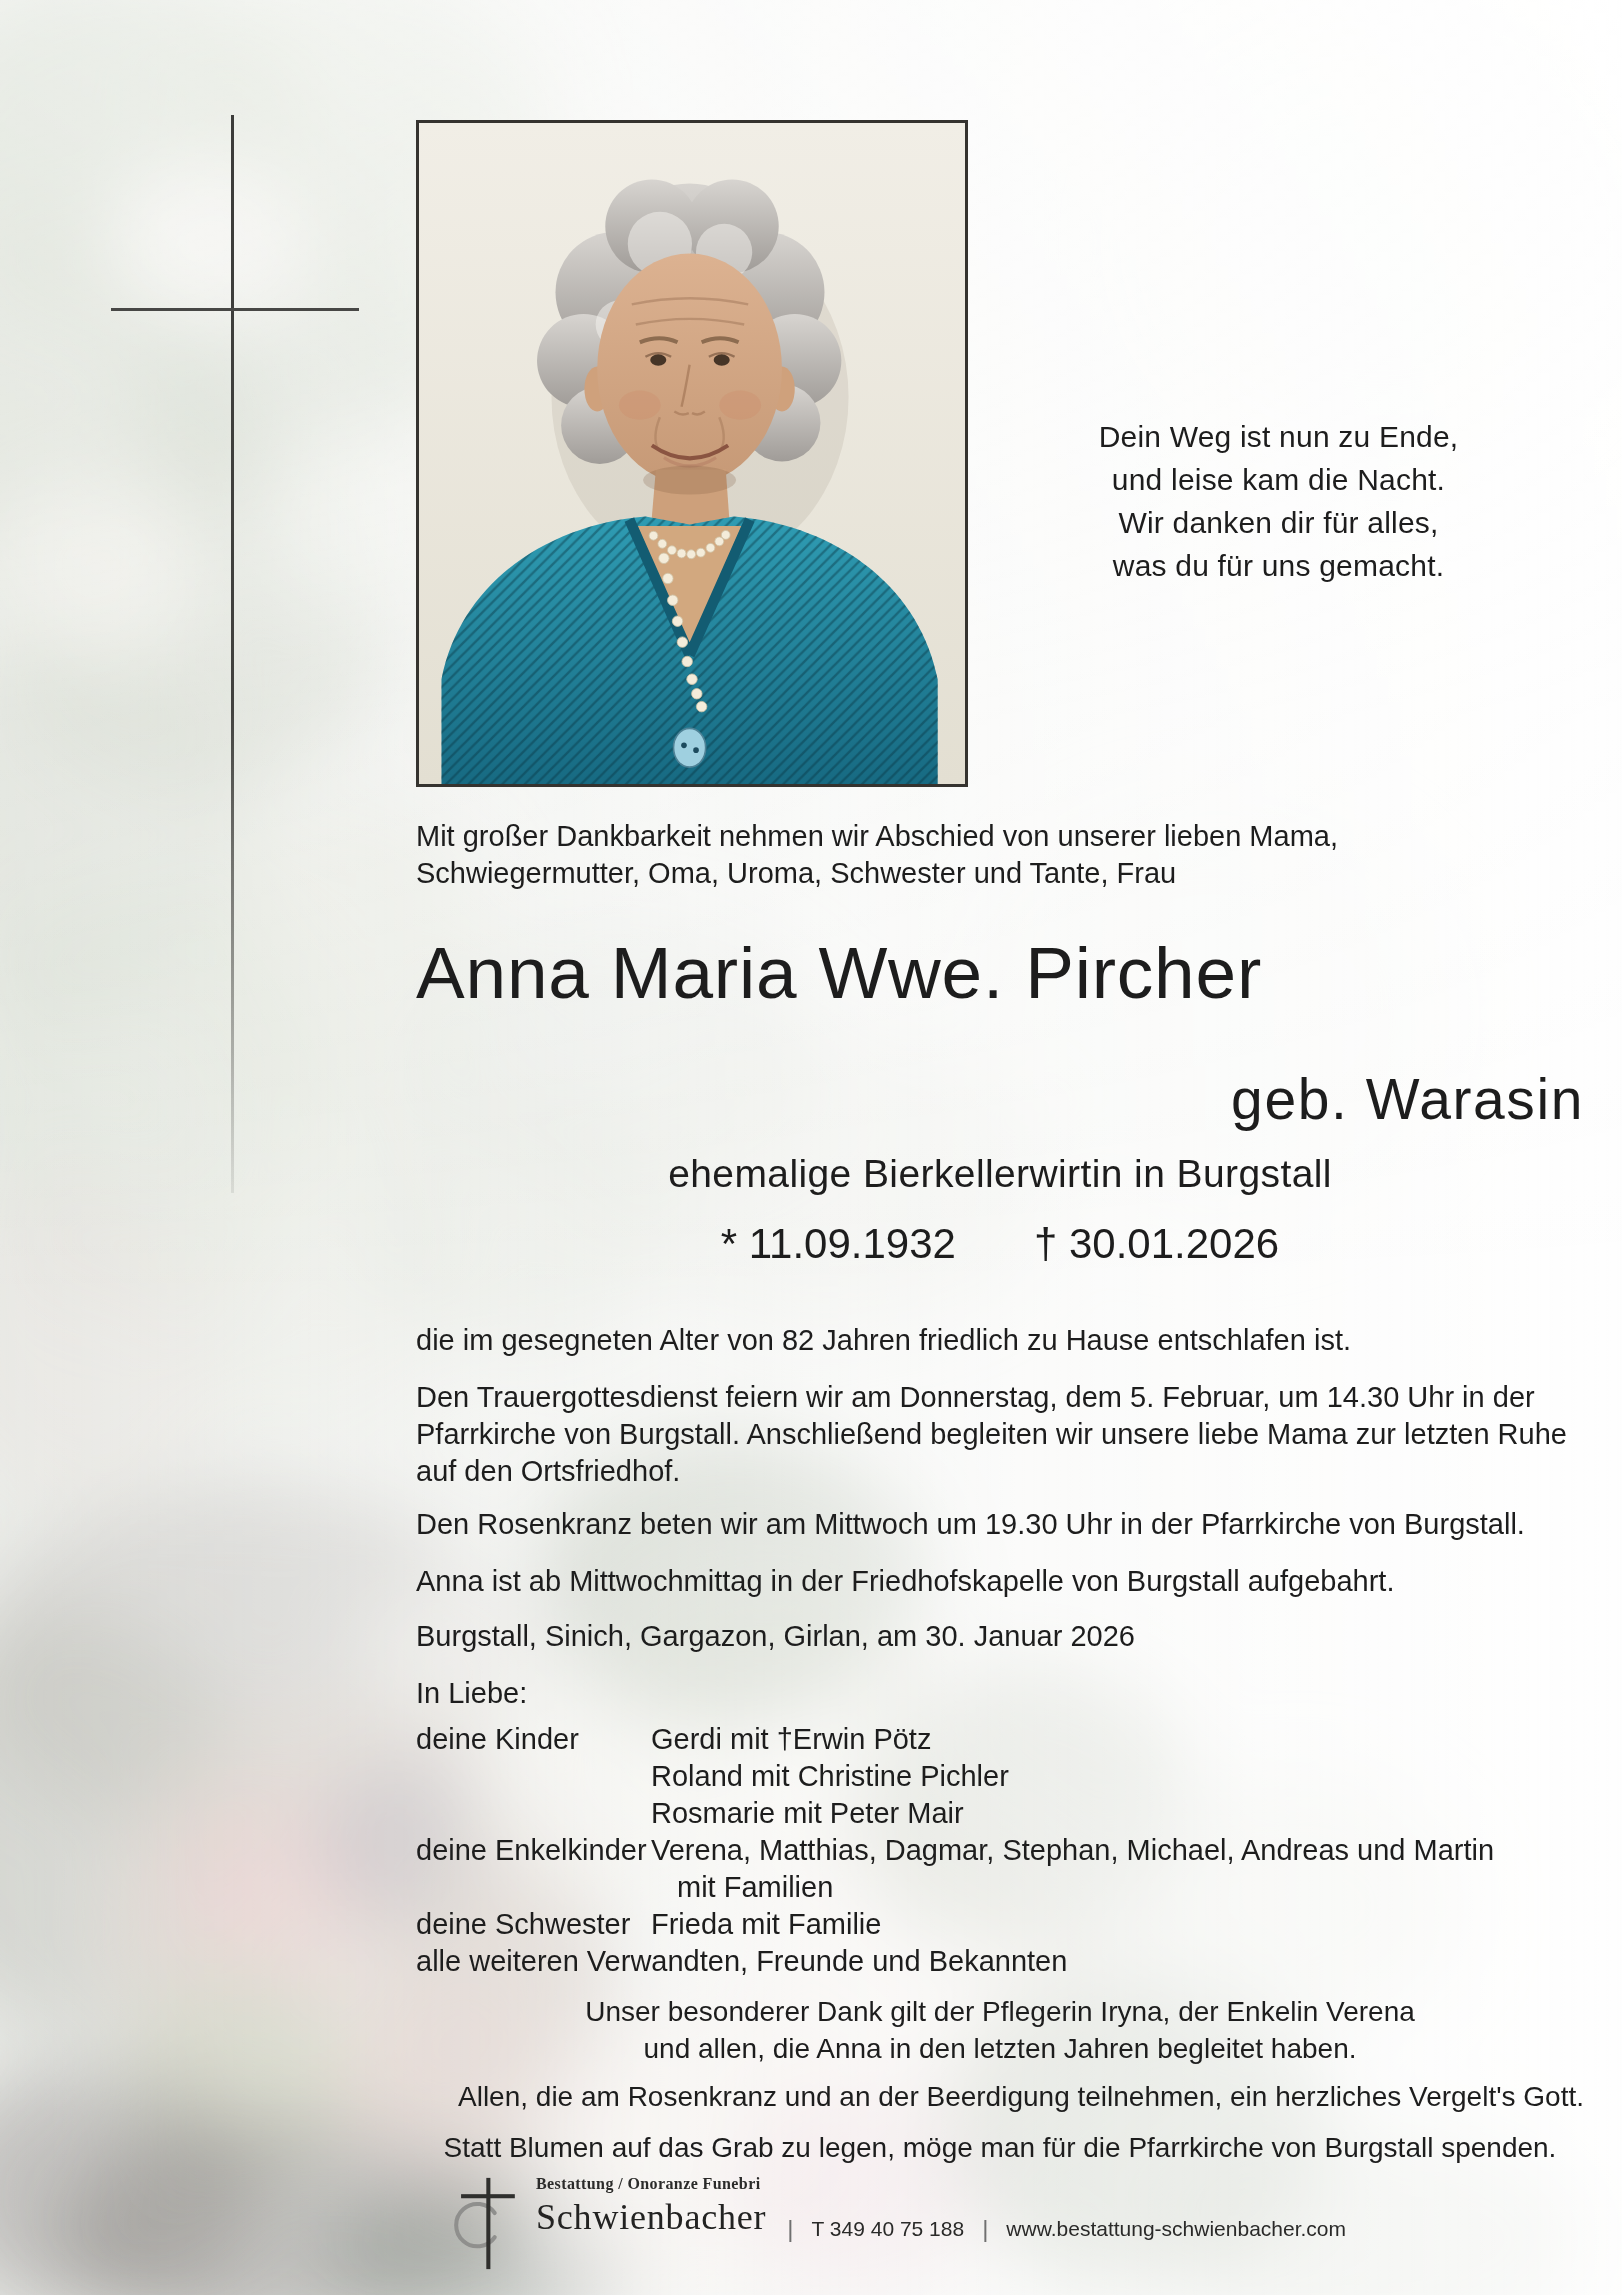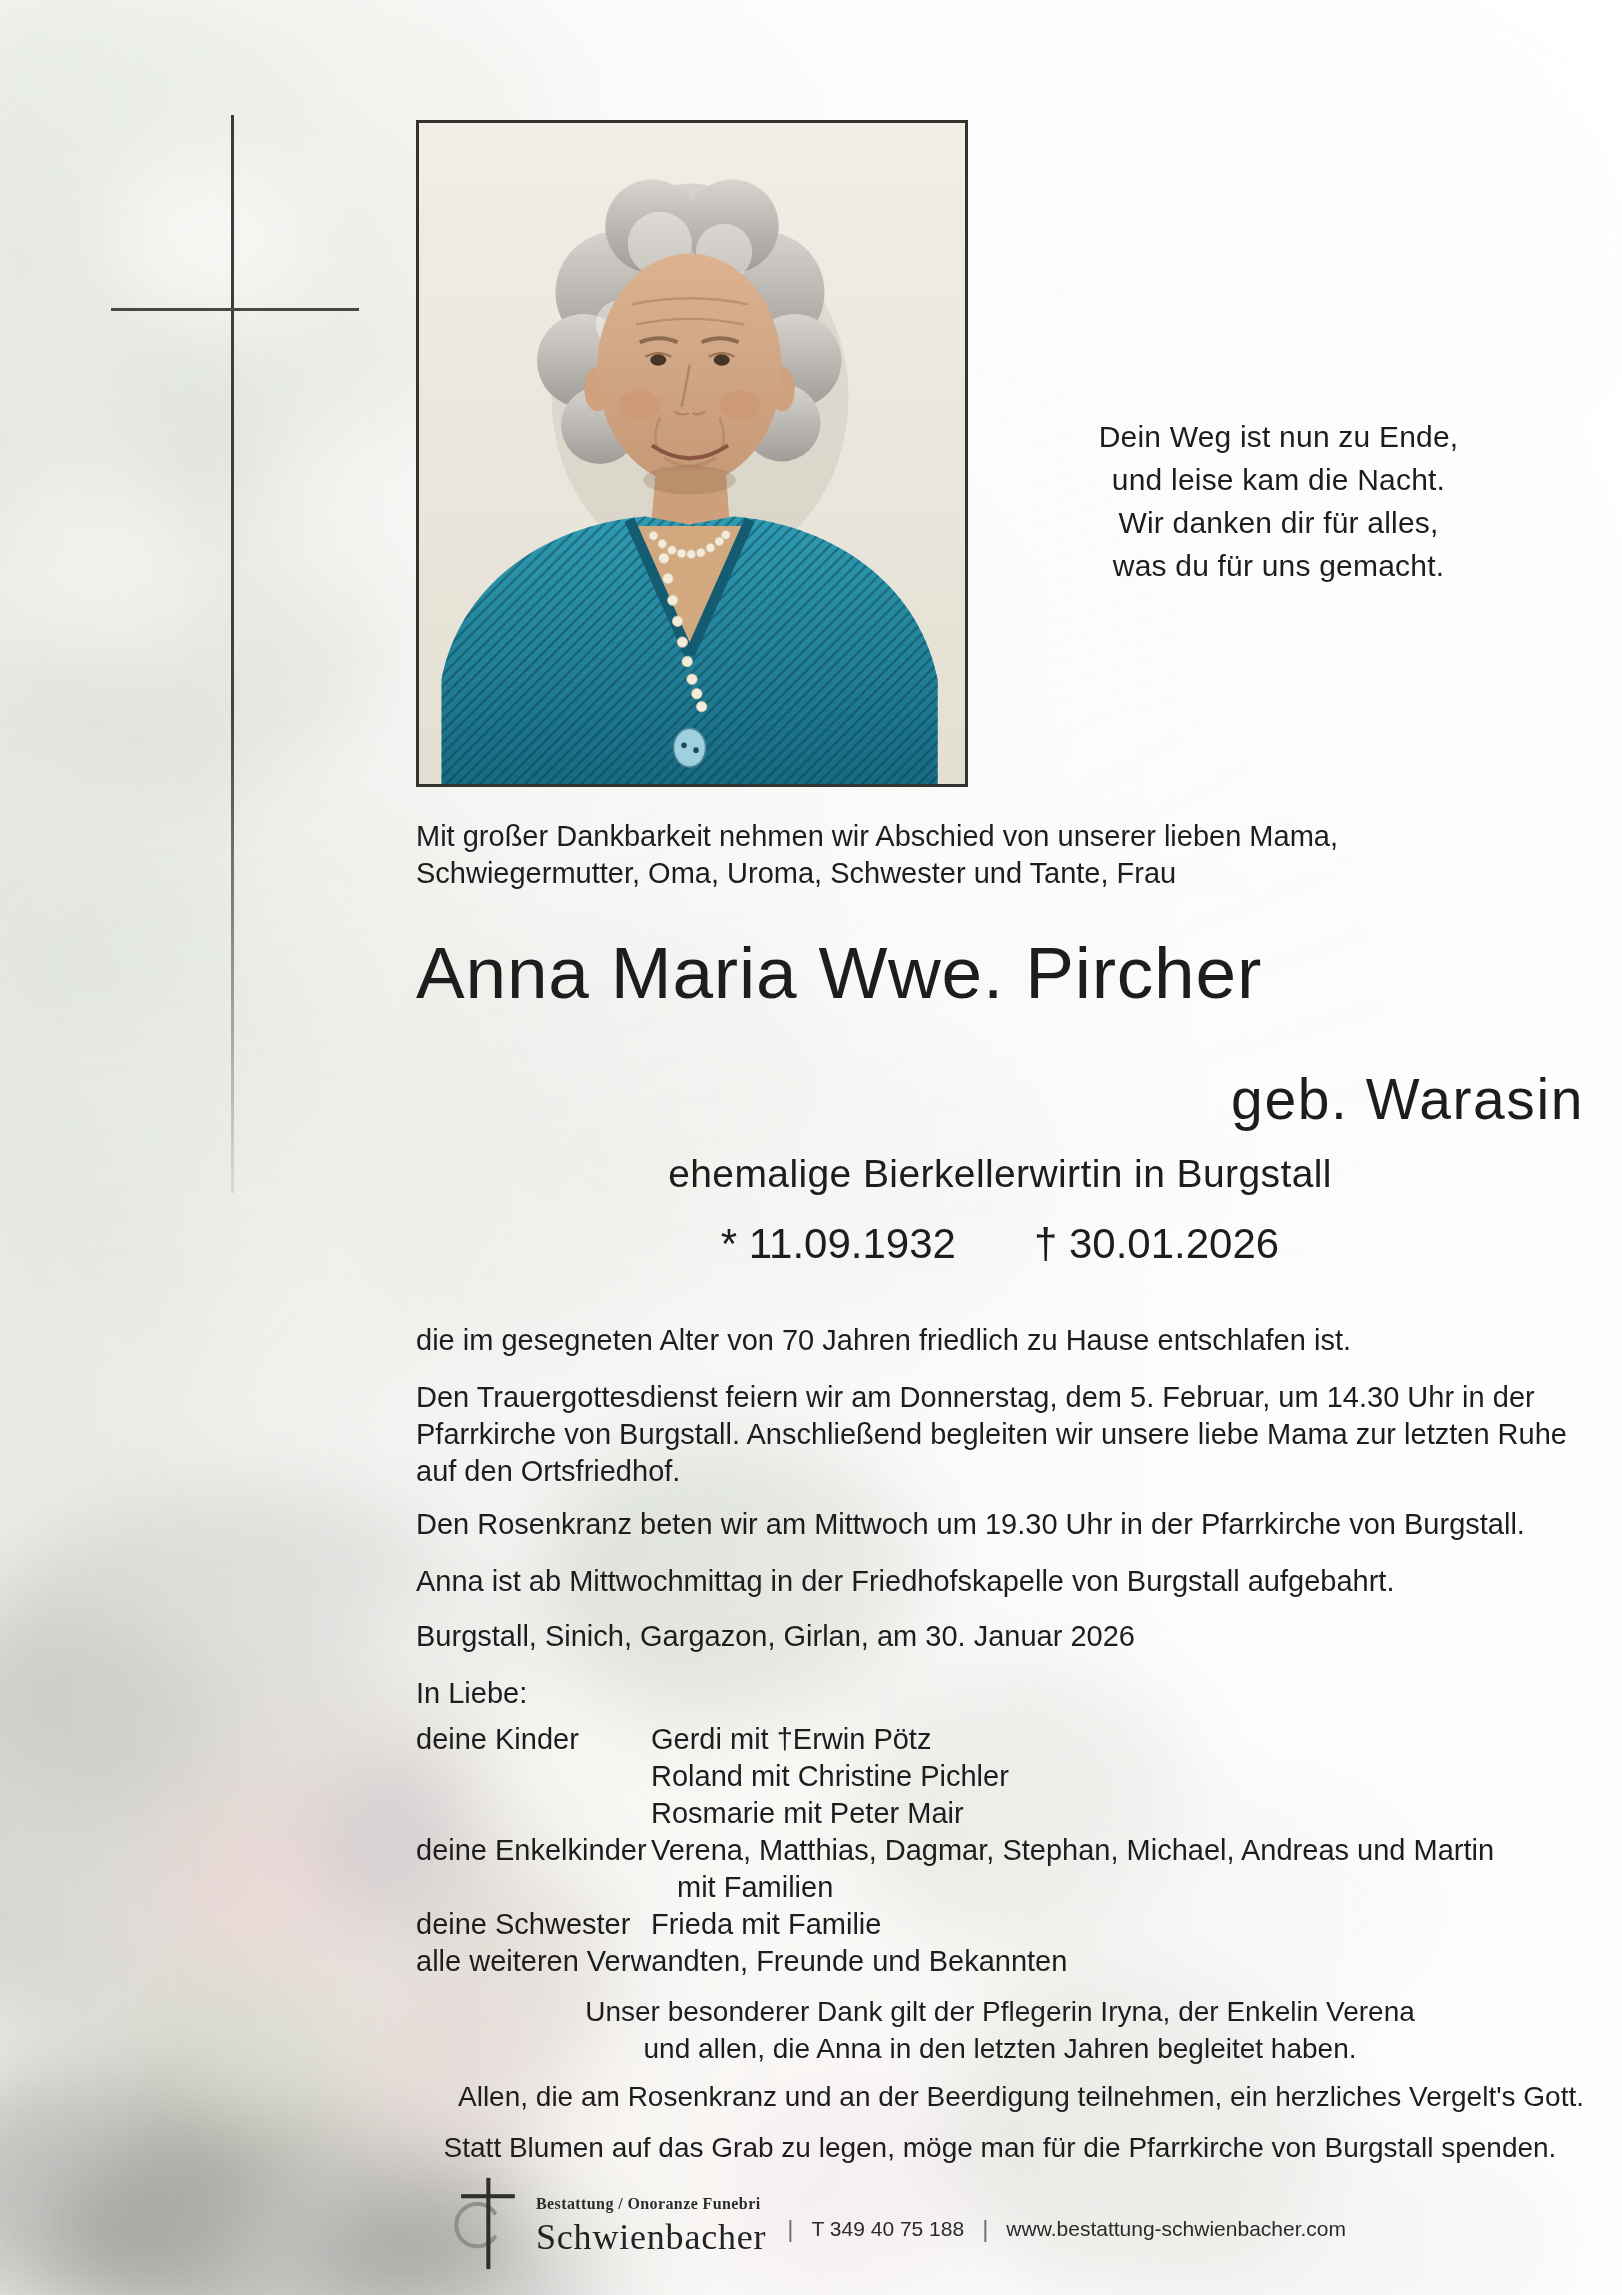--- a/index.html
+++ b/index.html
@@ -49,21 +49,21 @@
   .family-value{white-space:nowrap;}
   .family-value.indent{padding-left:26px;}
 
   .thanks{top:1993px;font-size:28px;line-height:37px;text-align:center;}
   .vergelt{top:2078px;font-size:28px;line-height:37px;text-align:right;}
   .spenden{top:2129px;font-size:28px;line-height:37px;text-align:center;}
 
   
   .footer{position:absolute;left:448px;top:2173px;display:flex;align-items:flex-start;}
   .logo{width:75px;height:101px;flex:none;margin-right:13px;}
-  .brand-block{margin-top:22px;}
+  .brand-block{margin-top:2px;}
   .tagline{font-family:"Liberation Serif","DejaVu Serif",serif;font-weight:700;
     font-size:16px;letter-spacing:0.4px;color:#2b2b2a;}
   .brand{font-family:"Liberation Serif","DejaVu Serif",serif;font-weight:400;
     font-size:36px;letter-spacing:0.8px;color:#232322;margin-top:3.2px;}
   .contact{display:flex;align-items:center;gap:18px;margin-top:42px;margin-left:21px;
     font-size:21px;color:#2a2a29;}
   .pipe{color:#707070;font-size:24px;}
 </style>
 </head>
 <body>
@@ -245,21 +245,21 @@
     <div class="nowrap">Schwiegermutter, Oma, Uroma, Schwester und Tante, Frau</div>
   </div>
 
   <h1 class="block name">Anna Maria Wwe. Pircher</h1>
   <div class="block maiden">geb. Warasin</div>
   <div class="block role">ehemalige Bierkellerwirtin in Burgstall</div>
   <div class="block dates">
     <span class="birth">* 11.09.1932</span><span>† 30.01.2026</span>
   </div>
 
-  <div class="block p-passing nowrap">die im gesegneten Alter von 70 Jahren friedlich zu Hause entschlafen ist.</div>
+  <div class="block p-passing nowrap">die im gesegneten Alter von 82 Jahren friedlich zu Hause entschlafen ist.</div>
   <div class="block p-funeral">
     <div class="nowrap">Den Trauergottesdienst feiern wir am Donnerstag, dem 5. Februar, um 14.30 Uhr in der</div>
     <div class="nowrap">Pfarrkirche von Burgstall. Anschließend begleiten wir unsere liebe Mama zur letzten Ruhe</div>
     <div class="nowrap">auf den Ortsfriedhof.</div>
   </div>
   <div class="block p-rosary nowrap">Den Rosenkranz beten wir am Mittwoch um 19.30 Uhr in der Pfarrkirche von Burgstall.</div>
   <div class="block p-lying nowrap">Anna ist ab Mittwochmittag in der Friedhofskapelle von Burgstall aufgebahrt.</div>
   <div class="block p-places nowrap">Burgstall, Sinich, Gargazon, Girlan, am 30. Januar 2026</div>
   <div class="block p-inlove">In Liebe:</div>
 

